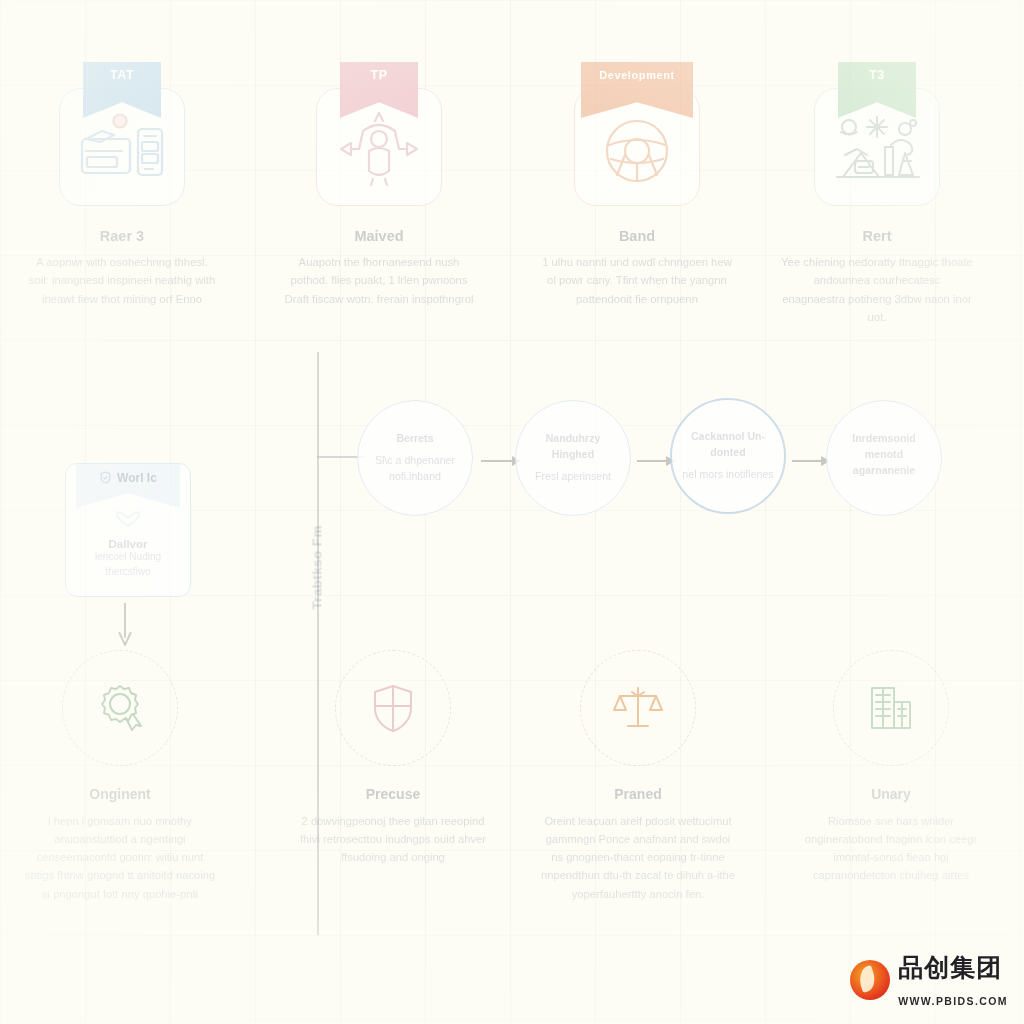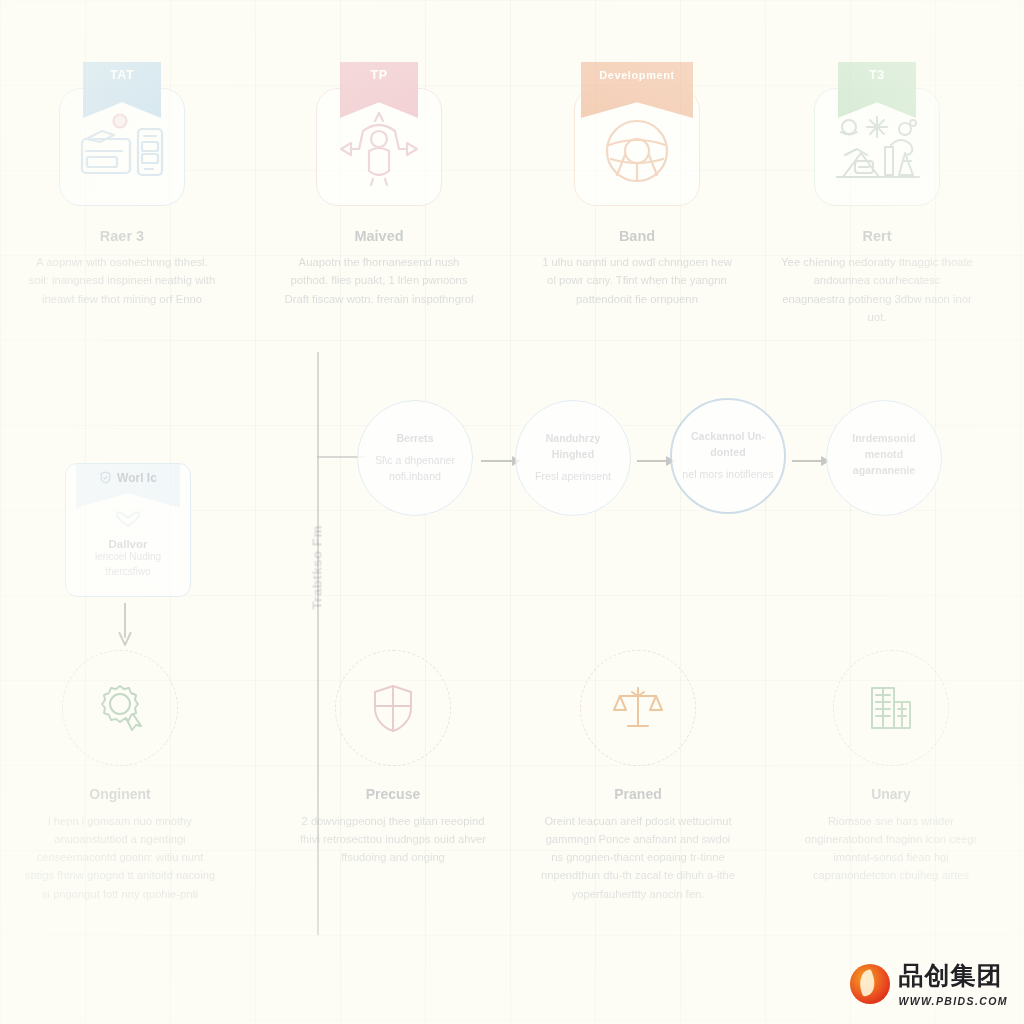--- a/index.html
+++ b/index.html
@@ -291,22 +291,22 @@
     border-radius: 80% 10% 70% 14%;
     transform: rotate(-18deg);
     opacity: .92;
   }
   #watermark .wm-text { line-height: 1; }
   #watermark .wm-cn {
     font-size: 25px; font-weight: 800; color: #222226; letter-spacing: 1px;
     font-family: "DejaVu Sans", sans-serif;
   }
   #watermark .wm-url {
-    margin-top: 8px;
-    font-size: 10.5px; font-weight: 700; color: #2a2a2e; letter-spacing: 1.4px; font-style: italic;
+    margin-top: 16px;
+    font-size: 10.5px; font-weight: 700; color: #2a2a2e; letter-spacing: 1.4px;
   }
 </style>
 </head>
 <body>
 
 <div id="canvas">
 
   <div id="grid"></div>
 
   <div class="topcard" style="left:12px; top:88px;">

